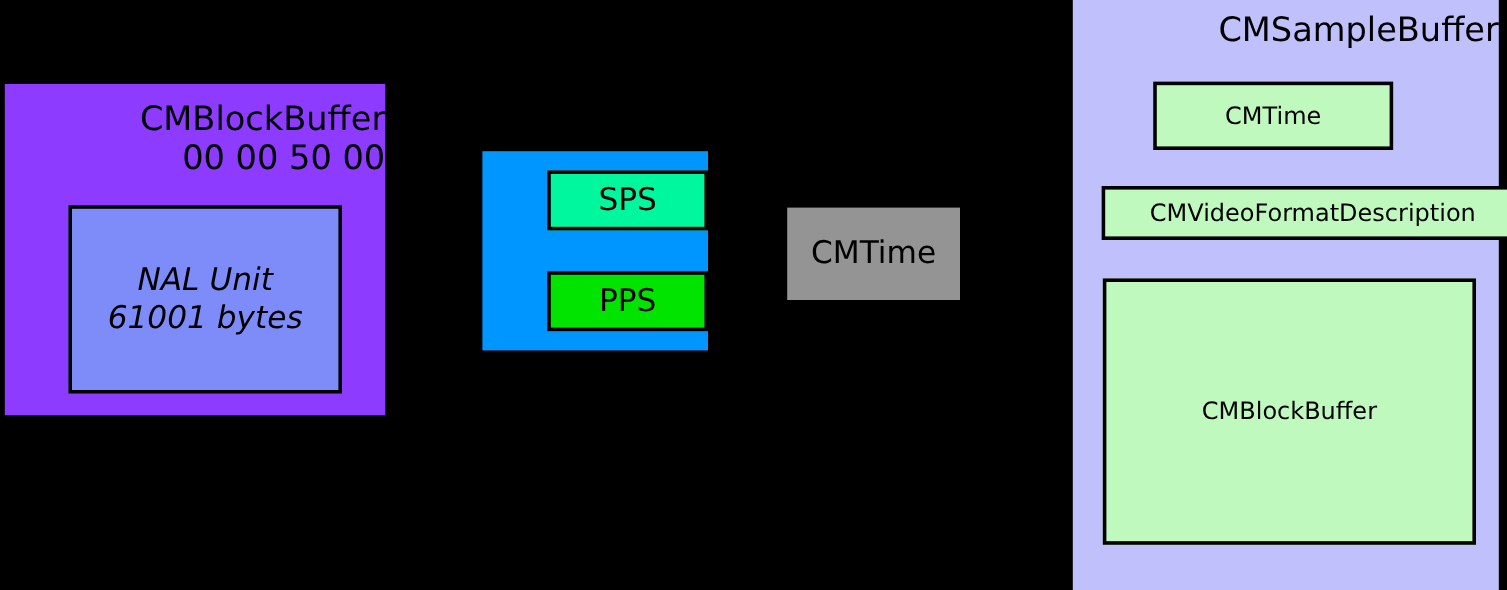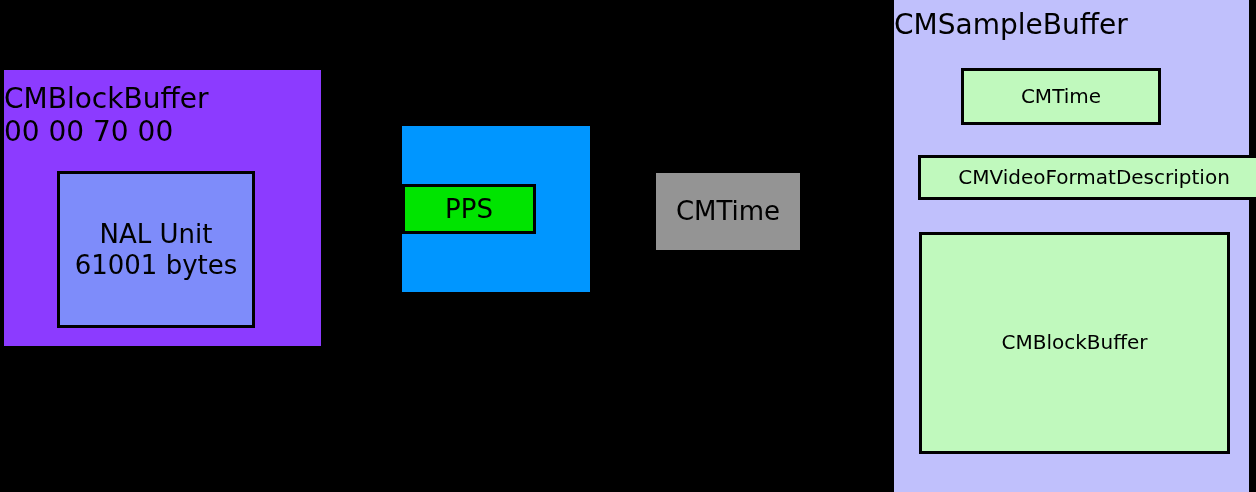--- a/index.html
+++ b/index.html
@@ -15,21 +15,21 @@
     width: 1256px;
     height: 492px;
     background: #000000;
     overflow: hidden;
   }
   .box {
     position: absolute;
     box-sizing: border-box;
     display: flex;
     flex-direction: column;
-    align-items: flex-start;
+    align-items: flex-end;
     color: #000000;
   }
   .label {
     text-align: center;
     line-height: 1.18;
     white-space: pre;
     color: #000000;
   }
 
   
@@ -41,28 +41,29 @@
     background: #8c3bff;
     padding-top: 12px;
   }
   #block-buffer-panel > .label {
     font-size: 28px;
   }
   #nal-unit-box {
     position: absolute;
     left: 53px;
     top: 101px;
-    width: 198px;
+    width: 228px;
     height: 157px;
     background: #7e8cfa;
     border: 3px solid #000000;
     box-sizing: border-box;
     display: flex;
     align-items: center;
     justify-content: center;
+    font-style: italic;
   }
   #nal-unit-box .label {
     font-size: 26px;
   }
 
   
   #param-set-panel {
     left: 402px;
     top: 126px;
     width: 188px;
@@ -140,31 +141,34 @@
     font-size: 20px;
   }
 </style>
 </head>
 <body>
 
 <div id="canvas">
 
   <div class="box" id="block-buffer-panel">
     <div class="label">CMBlockBuffer</div>
-    <div class="label">00 00 70 00</div>
+    <div class="label">00 00 50 00</div>
 
     <div id="nal-unit-box">
       <div style="display:flex;flex-direction:column;align-items:center;">
         <div class="label">NAL Unit</div>
         <div class="label">61001 bytes</div>
       </div>
     </div>
   </div>
 
   <div class="box" id="param-set-panel">
+    <div class="param-box" id="sps-box">
+      <span class="label">SPS</span>
+    </div>
     <div class="param-box" id="pps-box">
       <span class="label">PPS</span>
     </div>
   </div>
 
   <div class="box" id="cmtime-gray-box">
     <span class="label">CMTime</span>
   </div>
 
   <div class="box" id="sample-buffer-panel">

